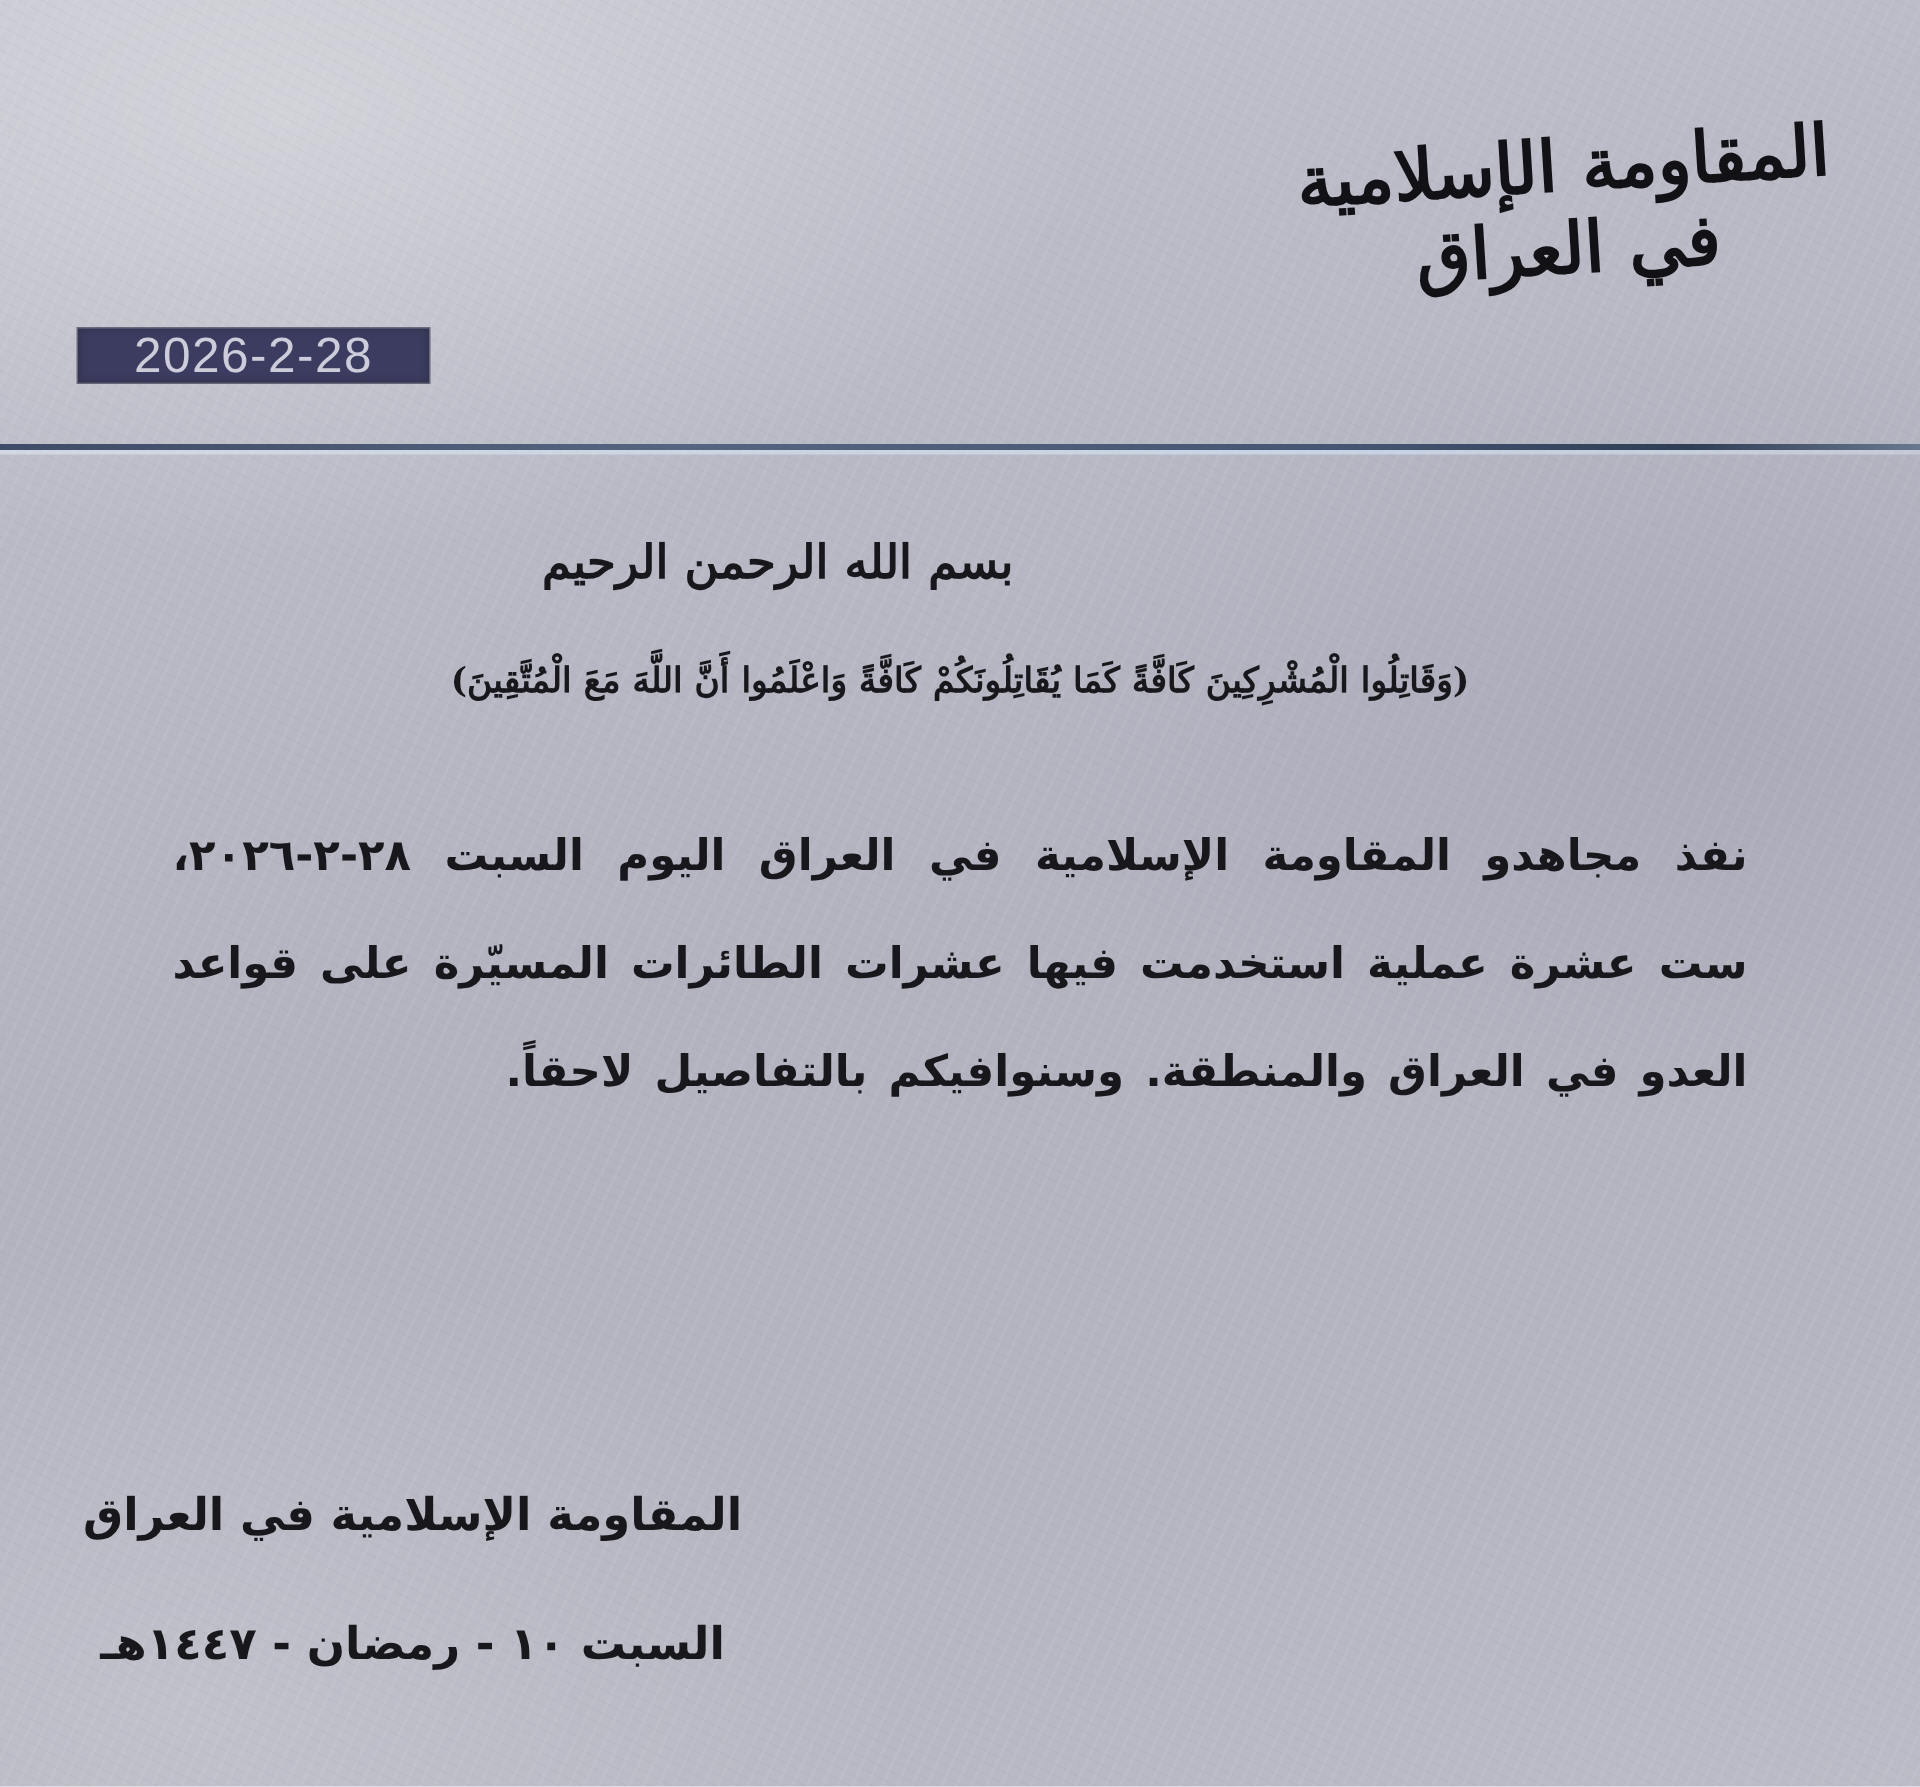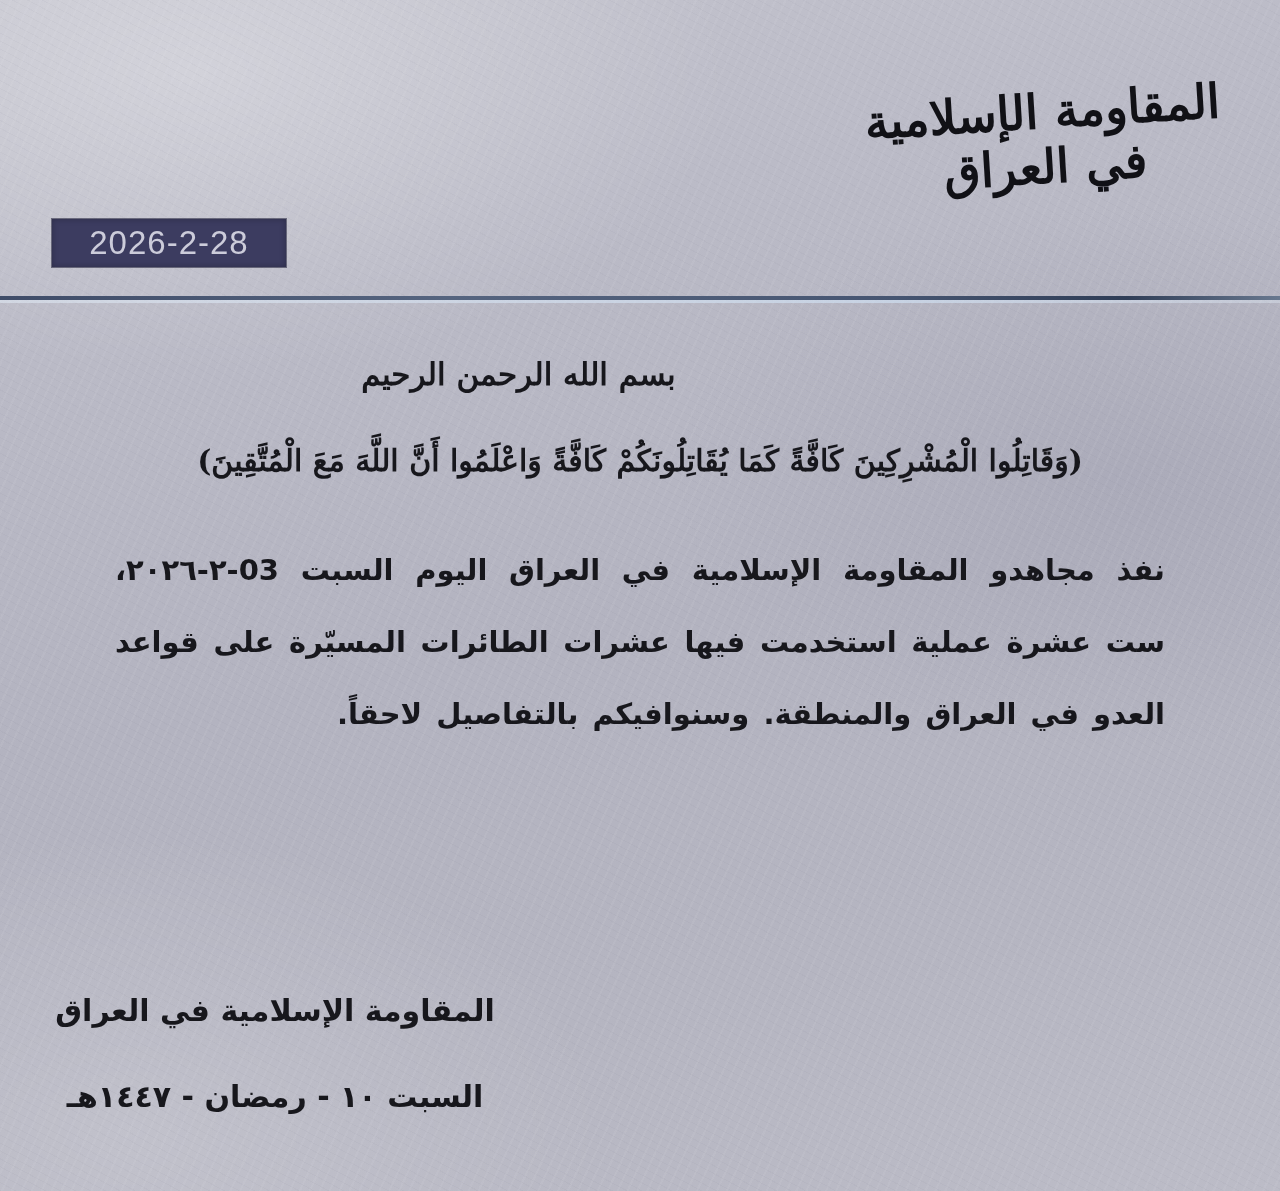--- a/index.html
+++ b/index.html
@@ -33,21 +33,21 @@
     font-weight:bold;
     font-size:47px;
     line-height:1.18;
     color:#111116;
     transform:rotate(-3.5deg);
     letter-spacing:0.5px;
   }
   .date-badge{
     position:absolute;
     left:52px;top:219px;
-    width:234px;height:48px;
+    width:234px;height:36px;
     background:#3c3c60;
     box-shadow:0 0 0 1px rgba(30,30,55,0.55), inset 0 0 6px rgba(0,0,0,0.25);
     display:flex;align-items:center;justify-content:center;
     font-family:"Liberation Sans", sans-serif;
     font-size:33px;
     color:#ccccda;
     letter-spacing:1px;
   }
   .divider{
     position:absolute;
@@ -66,21 +66,21 @@
     left:0;top:356px;width:1037px;
     text-align:center;
     font-family:"DejaVu Serif", serif;
     font-size:31px;
   }
   .verse{
     position:absolute;
     left:90px;width:1100px;
     text-align:center;
     font-family:"DejaVu Serif", serif;
-    font-size:30px;
+    font-size:23px;
     line-height:1.9;
   }
   .verse-opening{top:432px;}
   .verse-closing{top:782px;left:190px;width:900px;}
   .statement{
     position:absolute;
     top:534px;left:115px;width:1050px;
     text-align:justify;
     font-size:29px;
     line-height:72px;
@@ -105,20 +105,20 @@
   <div class="logo arabic">المقاومة الإسلامية في العراق</div>
 
   <div class="date-badge">2026-2-28</div>
 
   <div class="divider"></div>
 
   <div class="basmala arabic">بسم الله الرحمن الرحيم</div>
 
   <div class="verse verse-opening arabic">(وَقَاتِلُوا الْمُشْرِكِينَ كَافَّةً كَمَا يُقَاتِلُونَكُمْ كَافَّةً وَاعْلَمُوا أَنَّ اللَّهَ مَعَ الْمُتَّقِينَ)</div>
 
-  <div class="statement arabic">نفذ مجاهدو المقاومة الإسلامية في العراق اليوم السبت 03-٢-٢٠٢٦، ست عشرة عملية استخدمت فيها عشرات الطائرات المسيّرة على قواعد العدو في العراق والمنطقة. وسنوافيكم بالتفاصيل لاحقاً.</div>
+  <div class="statement arabic">نفذ مجاهدو المقاومة الإسلامية في العراق اليوم السبت ٢٨-٢-٢٠٢٦، ست عشرة عملية استخدمت فيها عشرات الطائرات المسيّرة على قواعد العدو في العراق والمنطقة. وسنوافيكم بالتفاصيل لاحقاً.</div>
 
 
   <div class="footer arabic">
     <div class="sig-line">المقاومة الإسلامية في العراق</div>
     <div class="hijri-line">السبت ١٠ - رمضان - ١٤٤٧هـ</div>
   </div>
 </div>
 
 </body></html>

